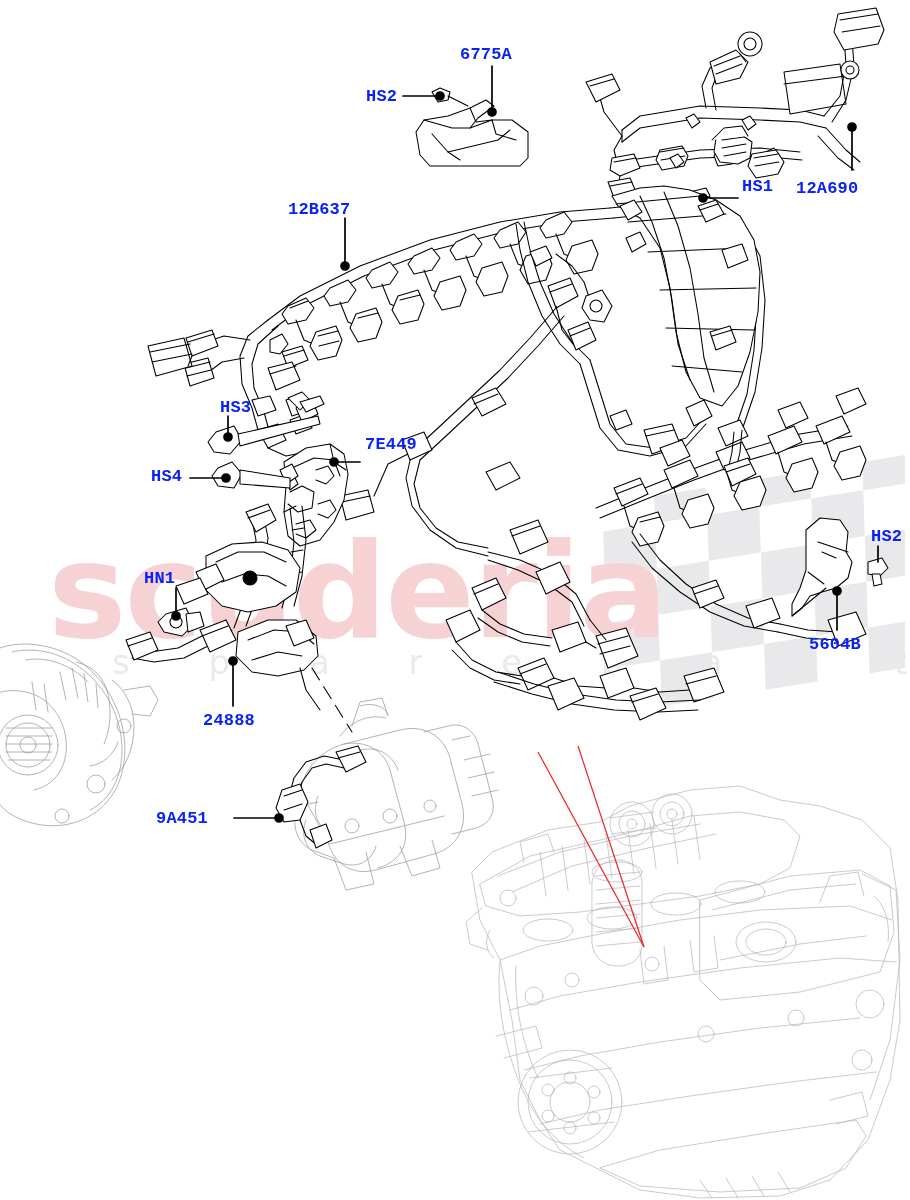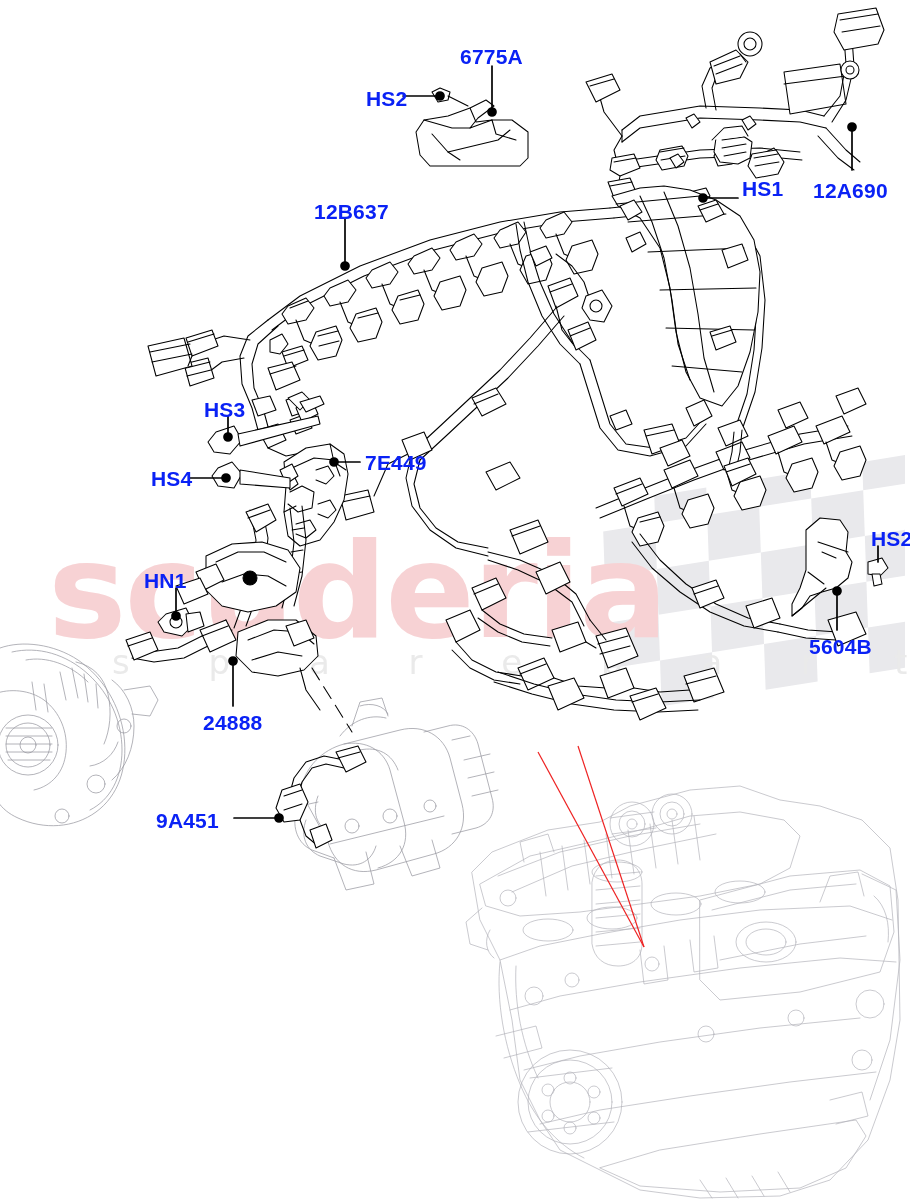--- a/index.html
+++ b/index.html
@@ -16,22 +16,22 @@
   }
   .wm-spareparts{
     position:absolute;left:112px;top:645px;
     font-size:34px;font-weight:normal;letter-spacing:34px;
     color:#eaeaea;font-family:"DejaVu Sans",sans-serif;
     line-height:1;white-space:nowrap;
   }
 
   
   .lbl{
-    position:absolute;color:#0a22f5;font-size:21px;font-weight:bold;
-    font-family:Liberation Sans, sans-serif;letter-spacing:0.2px;
+    position:absolute;color:#0a22f5;font-size:17px;font-weight:bold;
+    font-family:Liberation Mono, monospace;letter-spacing:0.2px;
     white-space:nowrap;line-height:1;
   }
 
   svg{position:absolute;left:0;top:0;}
   .ln{stroke:#000;stroke-width:1.05;fill:none;stroke-linecap:round;stroke-linejoin:round;}
   .ln-lead{stroke:#000;stroke-width:1.7;fill:none;stroke-linecap:round;}
   .ln-gray{stroke:#9a9aa2;stroke-width:0.75;fill:none;stroke-linecap:round;stroke-linejoin:round;}
   .ln-gray2{stroke:#b3b3ba;stroke-width:0.7;fill:none;stroke-linecap:round;stroke-linejoin:round;}
   .ln-red{stroke:#ee2222;stroke-width:1.2;fill:none;}
   .fil-w{fill:#ffffff;stroke:#000;stroke-width:1.05;stroke-linejoin:round;}
@@ -613,25 +613,25 @@
       <line x1="233" y1="706" x2="233" y2="664"></line>
       <circle class="dot" cx="233" cy="661" r="4"></circle>
 
       <line x1="234" y1="818" x2="276" y2="818"></line>
       <circle class="dot" cx="279" cy="818" r="4"></circle>
     </g>
   </svg>
 
   <div class="lbl" style="left:460px;top:46px;">6775A</div>
   <div class="lbl" style="left:366px;top:88px;">HS2</div>
-  <div class="lbl" style="left:813px;top:180px;">12A690</div>
+  <div class="lbl" style="left:796px;top:180px;">12A690</div>
   <div class="lbl" style="left:742px;top:178px;">HS1</div>
-  <div class="lbl" style="left:314px;top:201px;">12B637</div>
-  <div class="lbl" style="left:204px;top:399px;">HS3</div>
-  <div class="lbl" style="left:365px;top:452px;">7E449</div>
+  <div class="lbl" style="left:288px;top:201px;">12B637</div>
+  <div class="lbl" style="left:220px;top:399px;">HS3</div>
+  <div class="lbl" style="left:365px;top:436px;">7E449</div>
   <div class="lbl" style="left:151px;top:468px;">HS4</div>
   <div class="lbl" style="left:871px;top:528px;">HS2</div>
   <div class="lbl" style="left:809px;top:636px;">5604B</div>
   <div class="lbl" style="left:144px;top:570px;">HN1</div>
   <div class="lbl" style="left:203px;top:712px;">24888</div>
   <div class="lbl" style="left:156px;top:810px;">9A451</div>
 
 </div>
 
 </body></html>

